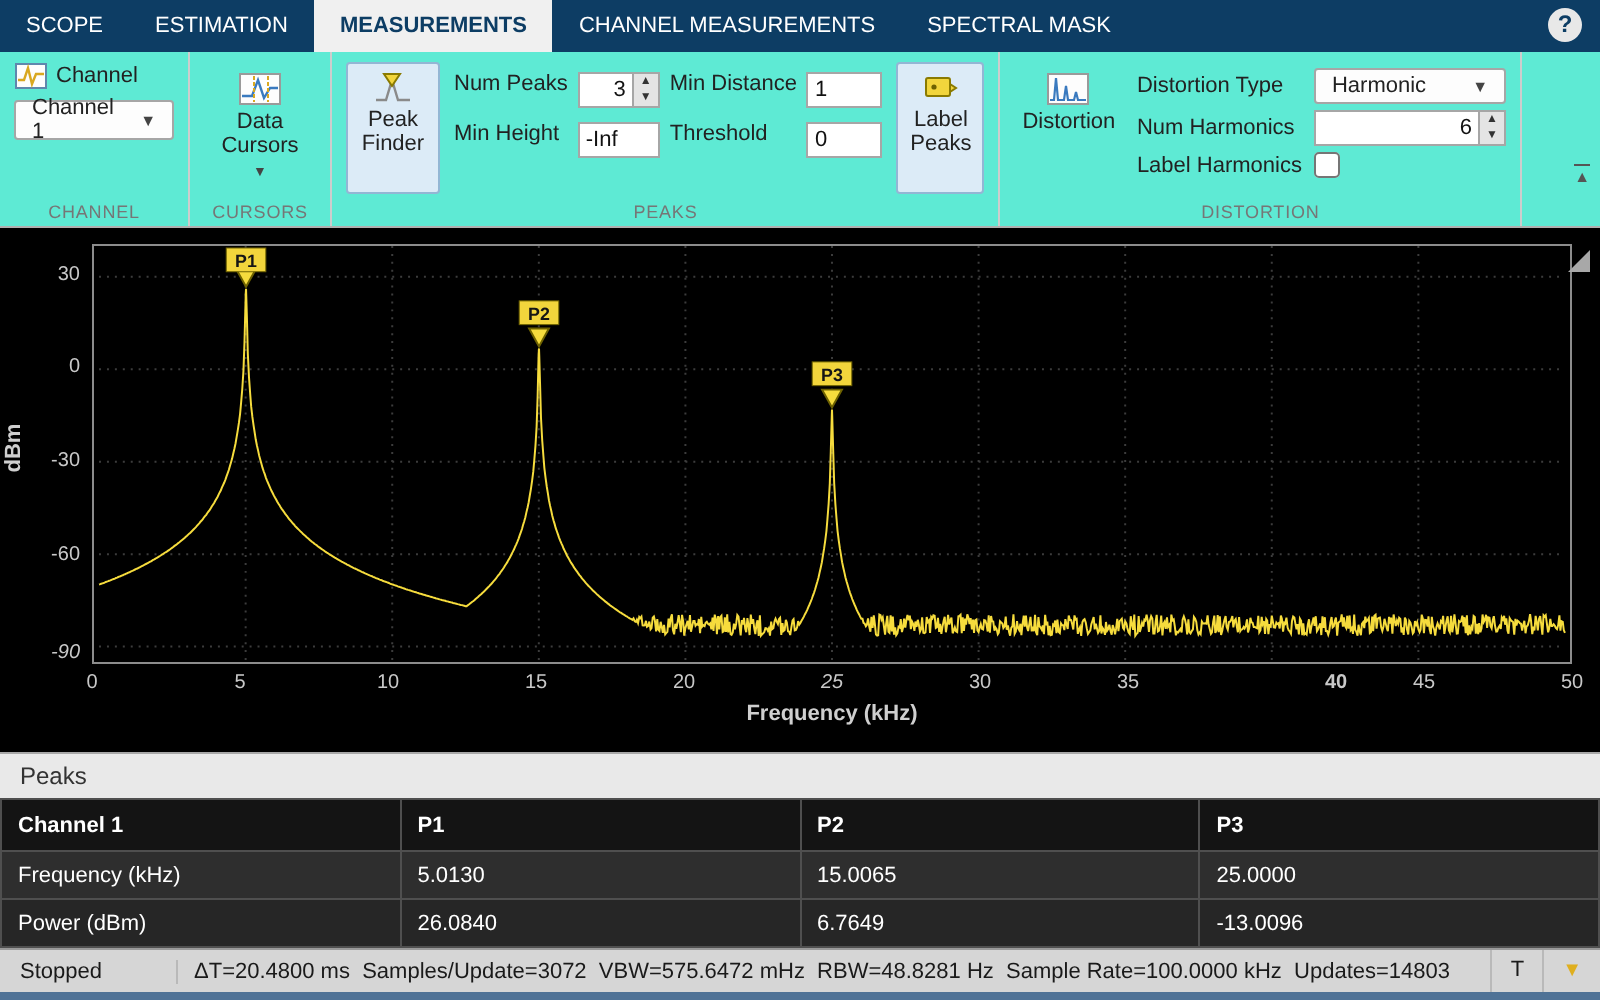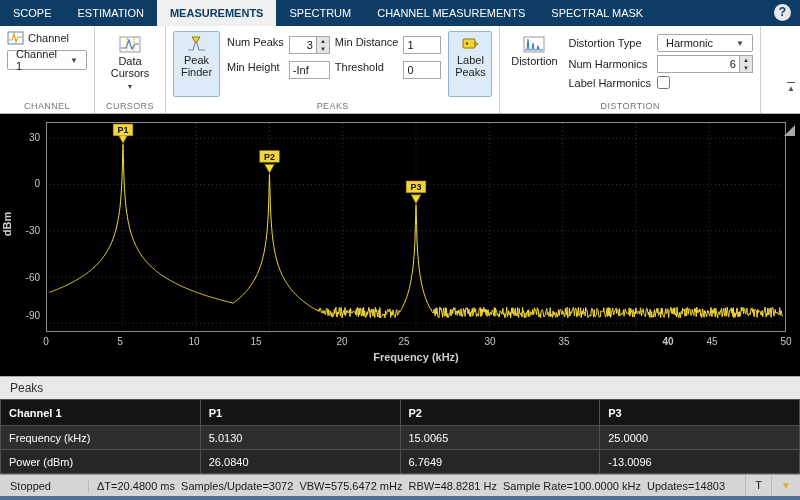--- a/index.html
+++ b/index.html
@@ -9,21 +9,21 @@
 
   
   .tabbar { height:26px; background:#0d3d64; display:flex; align-items:stretch; flex:none; }
   .tab { padding:0 13px; color:#fff; font-size:11px; line-height:26px; white-space:nowrap; cursor:default; }
   .tab.active { background:#f0f0f0; color:#0d3d64; font-weight:bold; }
   .tabbar-spacer { flex:1; }
   .help-btn { width:17px; height:17px; border-radius:50%; background:#e8e8e8; color:#0d3d64;
               font-weight:bold; font-size:12px; text-align:center; line-height:17px; margin:4px 9px 0 0; }
 
   
-  .toolbar { height:88px; background:#ffffff; display:flex; flex:none; border-bottom:1px solid #b0b0b0; position:relative; font-size:11px; color:#222; }
+  .toolbar { height:88px; background:#5eead4; display:flex; flex:none; border-bottom:1px solid #b0b0b0; position:relative; font-size:11px; color:#222; }
   .section { position:relative; border-right:1px solid #cdcdcd; padding:5px 7px 16px 7px; display:flex; gap:7px; }
   .section-label { position:absolute; bottom:2px; left:0; right:0; text-align:center; font-size:9px; color:#767676; letter-spacing:.4px; }
   .col { display:flex; flex-direction:column; gap:5px; }
   .irow { display:flex; align-items:center; gap:4px; }
   .combo { display:flex; align-items:center; justify-content:space-between; background:#fdfdfd; border:1px solid #a6a6a6; height:20px; padding:0 8px; border-radius:2px; }
   .combo .arrow { font-size:8px; color:#444; margin-left:4px; }
   .tool-toggle, .tool-btn { width:47px; display:flex; flex-direction:column; align-items:center; justify-content:flex-start; gap:2px;
        padding:4px 2px 2px; font-size:11px; text-align:center; line-height:12px; border-radius:2px; }
   .tool-toggle { border:1px solid #93b6d4; background:#dcebf7; }
   .tool-btn { border:1px solid transparent; background:transparent; }
@@ -74,21 +74,20 @@
 </style>
 </head>
 <body>
 
 <div class="app">
 
   <div class="tabbar">
     <div class="tab">SCOPE</div>
     <div class="tab">ESTIMATION</div>
     <div class="tab active">MEASUREMENTS</div>
-    <div class="tab">SPECTRUM</div>
     <div class="tab">CHANNEL MEASUREMENTS</div>
     <div class="tab">SPECTRAL MASK</div>
     <div class="tabbar-spacer"></div>
     <div class="help-btn">?</div>
   </div>
 
   <div class="toolbar">
 
     <div class="section">
       <div class="col">
@@ -222,27 +221,27 @@
         <polygon class="marker" points="365.0,72.5 375.0,72.5 370.0,81.5"></polygon>
         <rect class="plabel-bg" x="360.0" y="58.5" width="20" height="12"></rect>
         <text class="plabel" x="370.0" y="68.0">P3</text>
       </svg>
     <div class="xlabel">Frequency (kHz)</div>
     <div class="plot-corner"></div>
   <div class="ytick" style="top: 17.5556px;">30</div>
       <div class="ytick" style="top: 64.2222px;">0</div>
       <div class="ytick" style="top: 110.889px;">-30</div>
       <div class="ytick" style="top: 157.556px;">-60</div>
-      <div class="ytick" style="top: 196px;">-90</div>
+      <div class="ytick" style="top: 207px; font-style: italic;">-90</div>
       <div class="xtick" style="left: 29px;">0</div>
       <div class="xtick" style="left: 103px;">5</div>
       <div class="xtick" style="left: 177px;">10</div>
-      <div class="xtick" style="left: 239px;">15</div>
+      <div class="xtick" style="left: 251px;">15</div>
       <div class="xtick" style="left: 325px;">20</div>
-      <div class="xtick" style="left: 387px;">25</div>
+      <div class="xtick" style="left: 399px; font-style: italic;">25</div>
       <div class="xtick" style="left: 473px;">30</div>
       <div class="xtick" style="left: 547px;">35</div>
       <div class="xtick" style="left: 651px; font-weight: bold;">40</div>
       <div class="xtick" style="left: 695px;">45</div>
       <div class="xtick" style="left: 769px;">50</div>
     </div>
 
   <div class="peaks-panel">
     <div class="peaks-title">Peaks</div>
     <table class="peaks-table">

